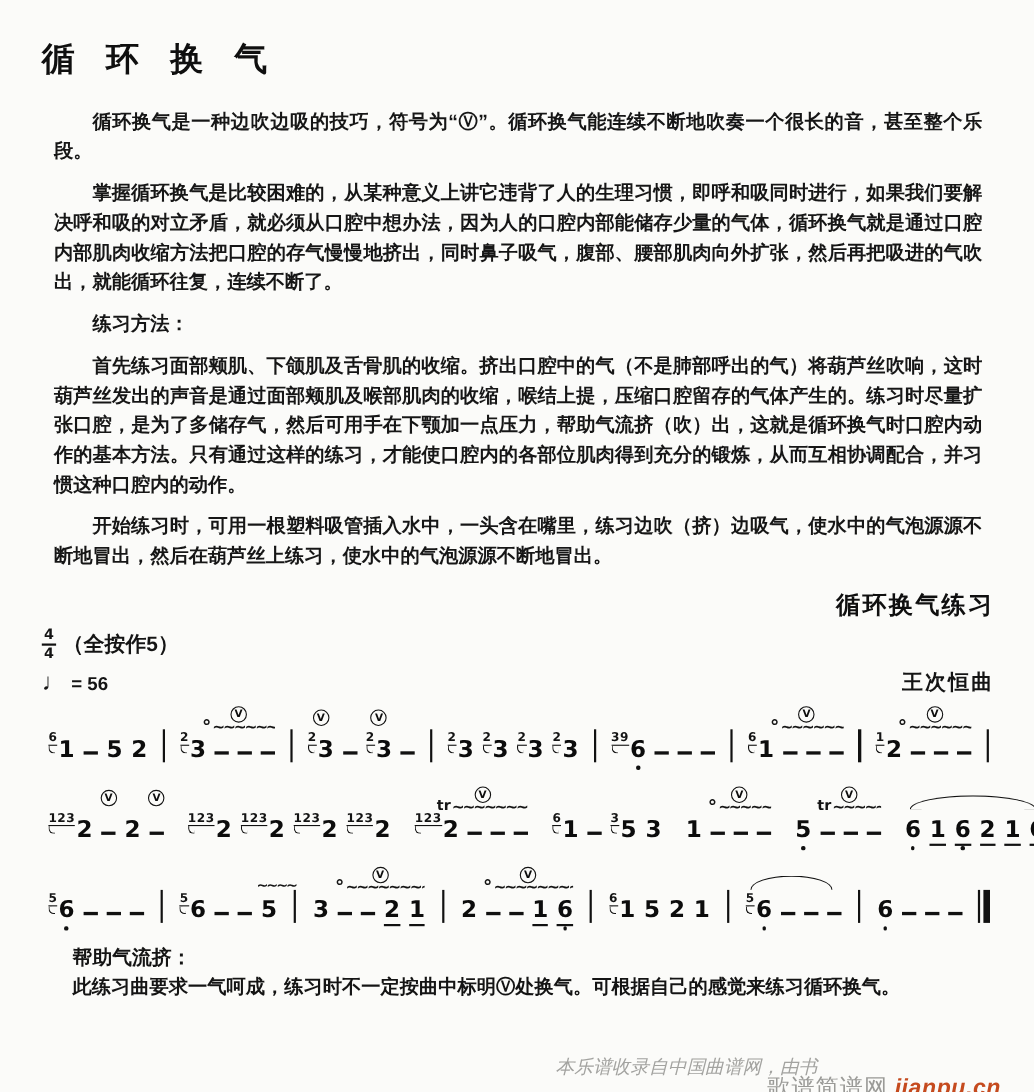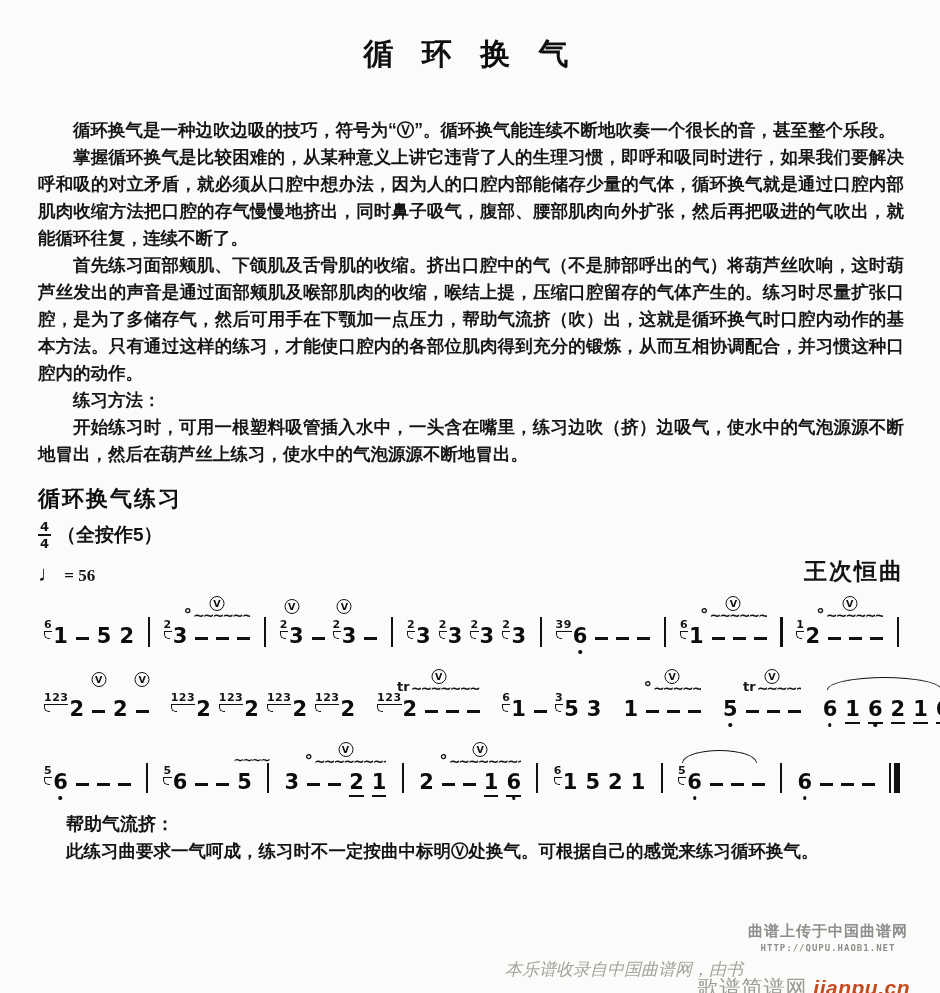--- a/index.html
+++ b/index.html
@@ -7,40 +7,40 @@
     position:relative;
     width:940px;height:993px;
     background:#fbfbf9;
     overflow:hidden;
     font-family:"Liberation Sans","DejaVu Sans",sans-serif;
     color:#141414;
     box-sizing:border-box;
   }
   .inner{padding:26px 36px 0 38px;}
   .doc-title{
-    text-align:center;
+    text-align:left;
     font-size:30px;font-weight:700;letter-spacing:10px;
-    margin:8px 0 42px 0;color:#0f0f0f;
+    margin:8px 0 22px 0;color:#0f0f0f;
   }
   .para{
     font-size:17.5px;font-weight:600;line-height:27px;
-    text-align:justify;text-indent:2em;margin:0;color:#161616;
+    text-align:justify;text-indent:2em;margin:11px;color:#161616;
   }
   
   .score-heading{
-    text-align:left;font-size:22px;font-weight:700;
+    text-align:right;font-size:22px;font-weight:700;
     letter-spacing:2px;margin:16px 0 6px 0;color:#0f0f0f;
   }
   .meta1{display:flex;align-items:center;gap:6px;font-size:19px;font-weight:700;margin-top:4px;}
   .timesig{display:inline-flex;flex-direction:column;align-items:center;line-height:1;font-size:13px;font-weight:700;font-family:"DejaVu Sans",sans-serif;}
   .timesig .fracline{width:13px;height:1.8px;background:#111;margin:1px 0;}
   .meta2{display:flex;justify-content:space-between;align-items:flex-end;margin:6px 0 0 0;}
-  .tempo{font-size:17px;font-weight:700;font-family:Liberation Serif, serif;}
+  .tempo{font-size:17px;font-weight:700;font-family:Liberation Sans, sans-serif;}
   .tempo .nq{font-size:22px;}
-  .composer{font-size:23px;font-weight:700;letter-spacing:2px;}
+  .composer{font-size:19px;font-weight:700;letter-spacing:2px;}
 
   .score-line{
     display:flex;justify-content:space-between;align-items:flex-end;
     padding:30px 0 13px 0;
   }
   .measure{position:relative;display:inline-flex;align-items:flex-end;padding:0 2px;}
   .tok{position:relative;display:inline-flex;align-items:flex-end;margin:0 4px;height:26px;}
   .num{font-family:"DejaVu Sans",sans-serif;font-size:21px;font-weight:700;line-height:1;color:#0c0c0c;}
   .num.u{border-bottom:2.2px solid #111;padding-bottom:1px;}
   .numwrap{position:relative;display:inline-block;}
@@ -86,22 +86,22 @@
 <body>
 
 <div class="page">
   <div class="inner">
 
     <h1 class="doc-title">循 环 换 气</h1>
 
     <div>
         <p class="para">循环换气是一种边吹边吸的技巧，符号为“Ⓥ”。循环换气能连续不断地吹奏一个很长的音，甚至整个乐段。</p>
         <p class="para">掌握循环换气是比较困难的，从某种意义上讲它违背了人的生理习惯，即呼和吸同时进行，如果我们要解决呼和吸的对立矛盾，就必须从口腔中想办法，因为人的口腔内部能储存少量的气体，循环换气就是通过口腔内部肌肉收缩方法把口腔的存气慢慢地挤出，同时鼻子吸气，腹部、腰部肌肉向外扩张，然后再把吸进的气吹出，就能循环往复，连续不断了。</p>
+        <p class="para">练习方法：</p>
         <p class="para">首先练习面部颊肌、下颌肌及舌骨肌的收缩。挤出口腔中的气（不是肺部呼出的气）将葫芦丝吹响，这时葫芦丝发出的声音是通过面部颊肌及喉部肌肉的收缩，喉结上提，压缩口腔留存的气体产生的。练习时尽量扩张口腔，是为了多储存气，然后可用手在下颚加一点压力，帮助气流挤（吹）出，这就是循环换气时口腔内动作的基本方法。只有通过这样的练习，才能使口腔内的各部位肌肉得到充分的锻炼，从而互相协调配合，并习惯这种口腔内的动作。</p>
-        <p class="para">练习方法：</p>
         <p class="para">开始练习时，可用一根塑料吸管插入水中，一头含在嘴里，练习边吹（挤）边吸气，使水中的气泡源源不断地冒出，然后在葫芦丝上练习，使水中的气泡源源不断地冒出。</p>
       </div>
 
     <h2 class="score-heading">循环换气练习</h2>
 
     <div class="meta1">
       <span class="timesig">
         <span>4</span>
         <span class="fracline"></span>
         <span>4</span>
@@ -592,22 +592,18 @@
             <span class="thin"></span>
             <span class="thick"></span>
           </span>
         </div>
       </div>
 
     <div class="tips-head">帮助气流挤：</div>
     <p class="tips-text">此练习曲要求一气呵成，练习时不一定按曲中标明Ⓥ处换气。可根据自己的感觉来练习循环换气。</p>
   </div>
 
-  <div class="wm-upload">
-    <div class="l1">曲谱上传于中国曲谱网</div>
-    <div class="l2">HTTP://QUPU.HAOB1.NET</div>
-  </div>
   <div class="wm-source">本乐谱收录自中国曲谱网，由书</div>
   <div class="wm-site">
     <span class="site-name">歌谱简谱网</span>
     <span class="site-domain" style="color: rgb(197, 74, 30);">jianpu.cn</span>
   </div>
 </div>
 
 </body></html>

